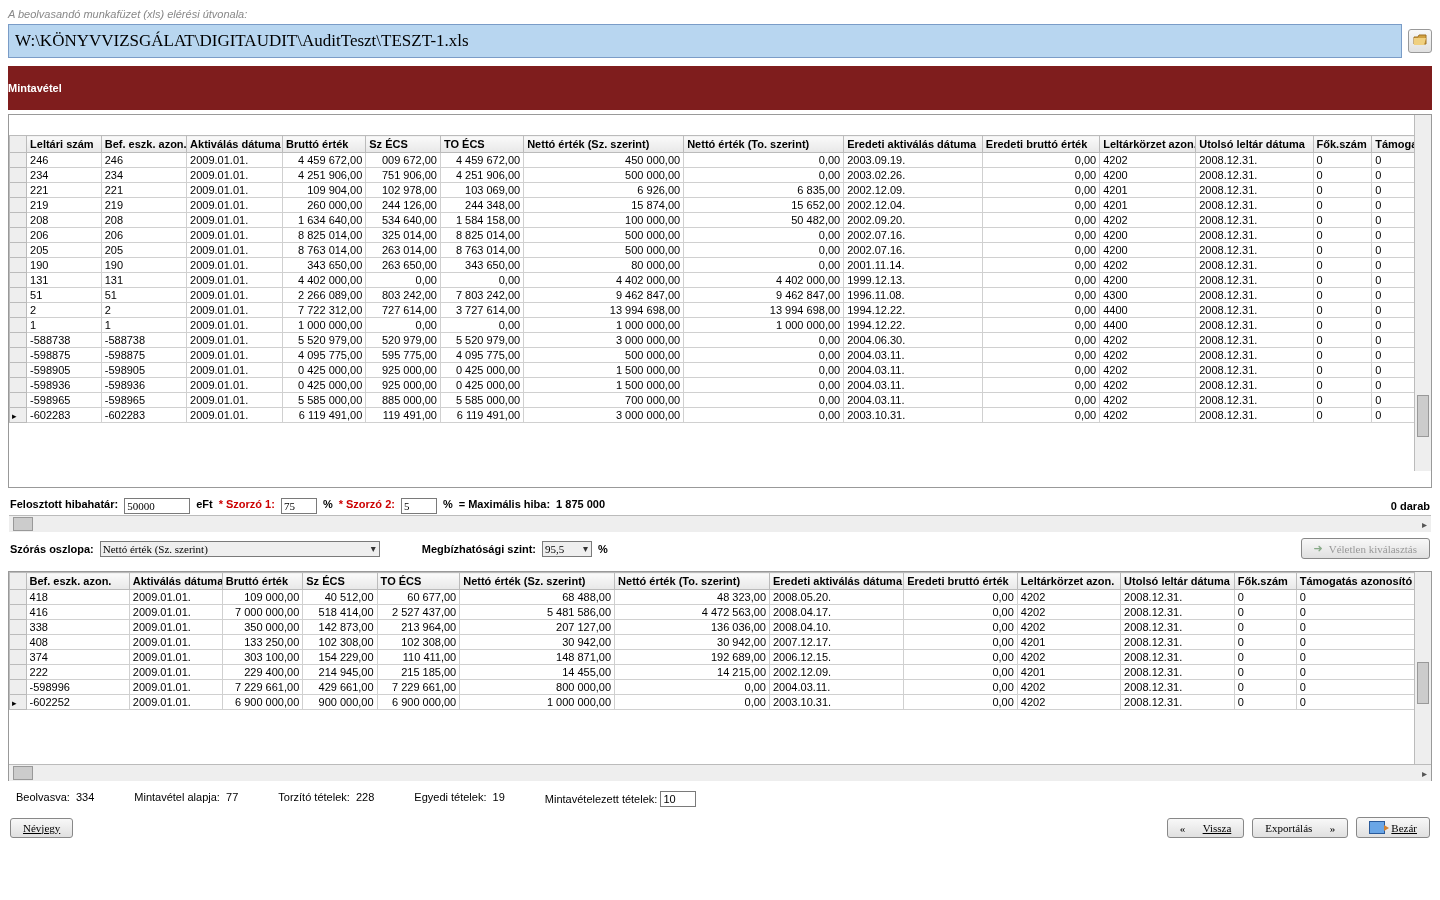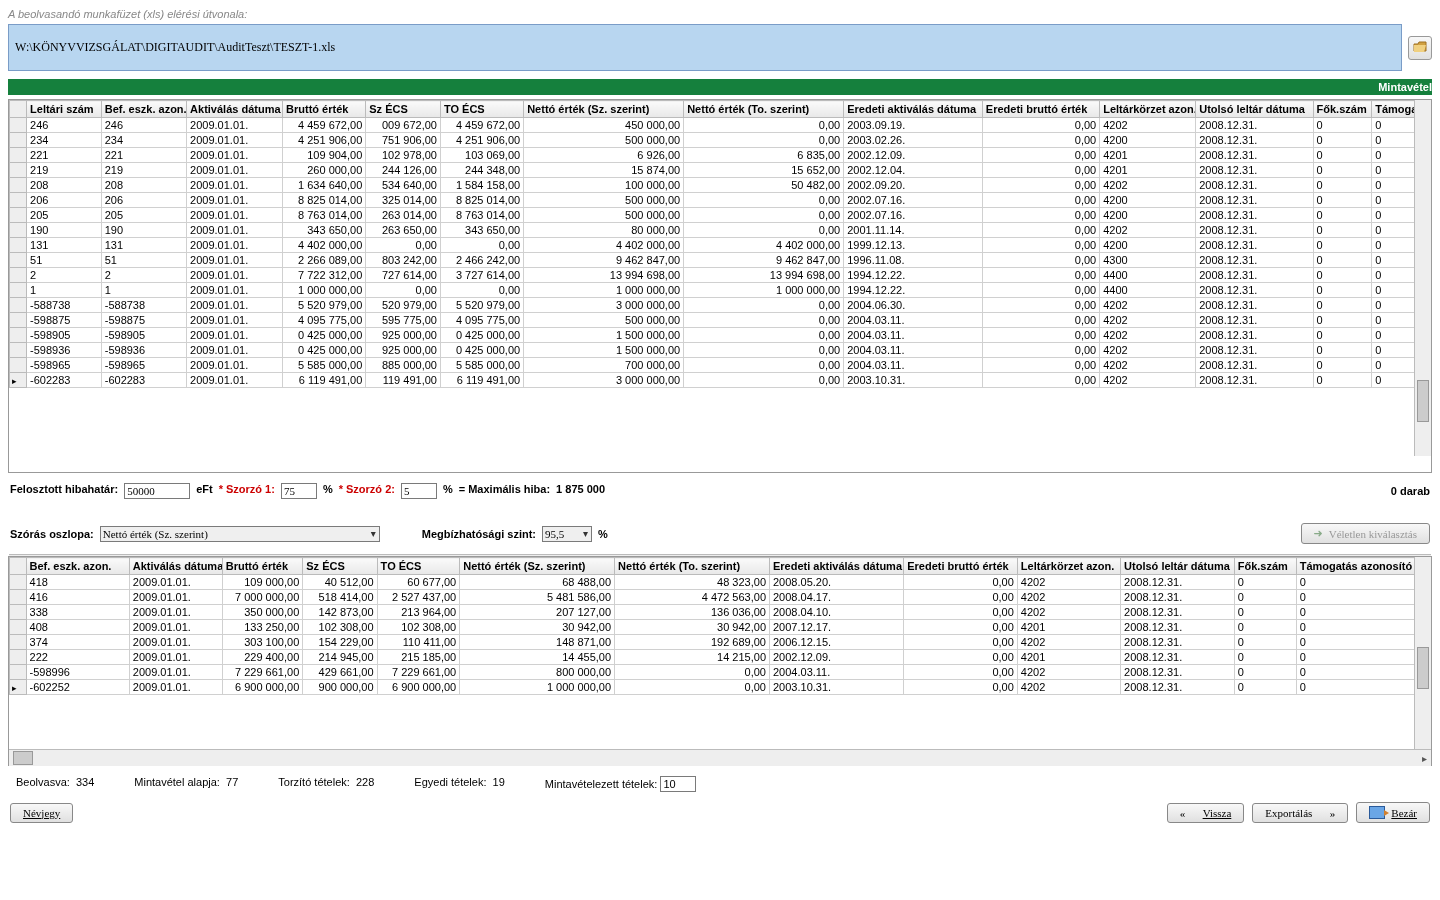--- a/index.html
+++ b/index.html
@@ -1,21 +1,21 @@
 <!DOCTYPE html>
 <html><head>
 <meta charset="utf-8">
 <style>
 html,body{margin:0;padding:0;font-family:Tahoma,Verdana,sans-serif;font-size:11px;background:#fff;color:#000;}
 .app{width:1440px;height:900px;box-sizing:border-box;padding:8px;display:flex;flex-direction:column;gap:4px;position:relative;}
 .label{color:#888;font-style:italic;}
 .path-row{display:flex;align-items:center;gap:6px;}
-.path-input{flex:1;background:#b8d6f0;border:1px solid #7a9cc7;padding:15px 6px;font-family:Tahoma;font-size:12px;}
+.path-input{flex:1;background:#b8d6f0;border:1px solid #7a9cc7;padding:6px 6px;font-family:Tahoma;font-size:17px;}
 .icon-btn{width:22px;height:22px;border:1px solid #999;background:linear-gradient(#f8f8f8,#e0e0e0);border-radius:3px;display:flex;align-items:center;justify-content:center;cursor:pointer;}
-.section-title{background:#15803d;color:#fff;font-weight:bold;text-align:right;padding:2px 0;margin-top:4px;}
+.section-title{background:#7f1d1d;color:#fff;font-weight:bold;text-align:left;padding:16px 0;margin-top:4px;}
 .grid-wrap{border:1px solid #999;position:relative;}
 .grid{overflow:auto;}
 table{border-collapse:collapse;width:100%;table-layout:fixed;}
 th{background:linear-gradient(#fafafa,#e8e8e8);border:1px solid #bbb;padding:2px 3px;font-weight:bold;text-align:left;white-space:nowrap;overflow:hidden;font-size:11px;}
 td{border:1px solid #d0d0d0;padding:1px 3px;white-space:nowrap;overflow:hidden;font-size:11px;background:#fff;}
 td.num{text-align:right;}
 th.sel,td.sel{width:14px;padding:0;background:#eee;border:1px solid #bbb;}
 .row-marker{font-size:9px;padding-left:2px;}
 .hscroll{height:16px;background:#eee;border-top:1px solid #bbb;display:flex;align-items:center;}
 .hscroll .thumb{width:18px;height:12px;background:#ccc;border:1px solid #999;margin-left:4px;}
@@ -54,21 +54,21 @@
             <path fill="#d0a040" stroke="#a07020" d="M1 3h4l1-2h7v9H1z"></path>
             <path fill="#f0d080" d="M1 4h12l-2 7H1z"></path>
           </svg>
       </span>
     </div>
   </div>
 
   <div class="section-title">Mintavétel</div>
 
   <div class="grid-wrap" style="height:372px;">
-    <div class="grid" style="height:454px;overflow:hidden;">
+    <div class="grid" style="height:380px;overflow:hidden;margin-top:20px;">
       <table id="grid-top">
           <colgroup>
             <col style="width:16px">
             <col style="width:70px">
             <col style="width:80px">
             <col style="width:90px">
             <col style="width:78px">
             <col style="width:70px">
             <col style="width:78px">
             <col style="width:150px">
@@ -253,21 +253,21 @@
               <td>0</td>
               <td>0</td>
             </tr>
             <tr>
               <td class="sel"><span class="row-marker"></span></td>
               <td>51</td>
               <td>51</td>
               <td>2009.01.01.</td>
               <td class="num">2 266 089,00</td>
               <td class="num">803 242,00</td>
-              <td class="num">2 466 242,00</td>
+              <td class="num">7 803 242,00</td>
               <td class="num">9 462 847,00</td>
               <td class="num">9 462 847,00</td>
               <td>1996.11.08.</td>
               <td class="num">0,00</td>
               <td>4300</td>
               <td>2008.12.31.</td>
               <td>0</td>
               <td>0</td>
             </tr>
             <tr>

